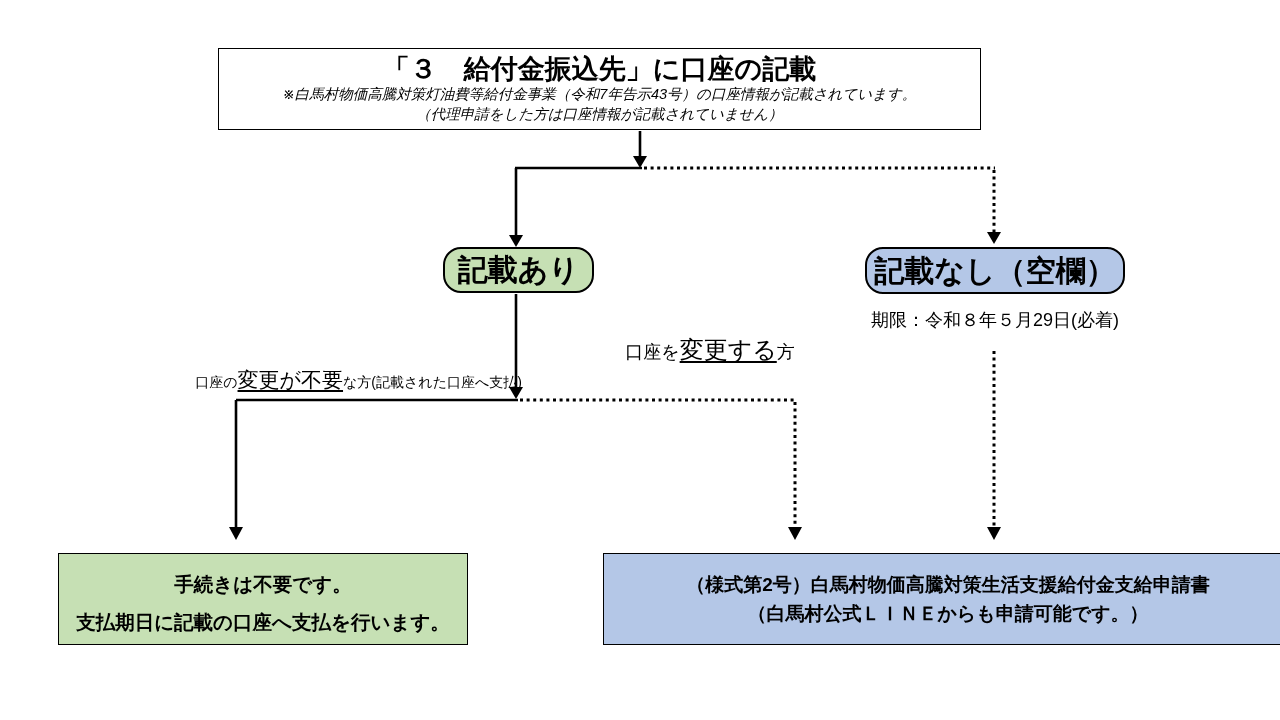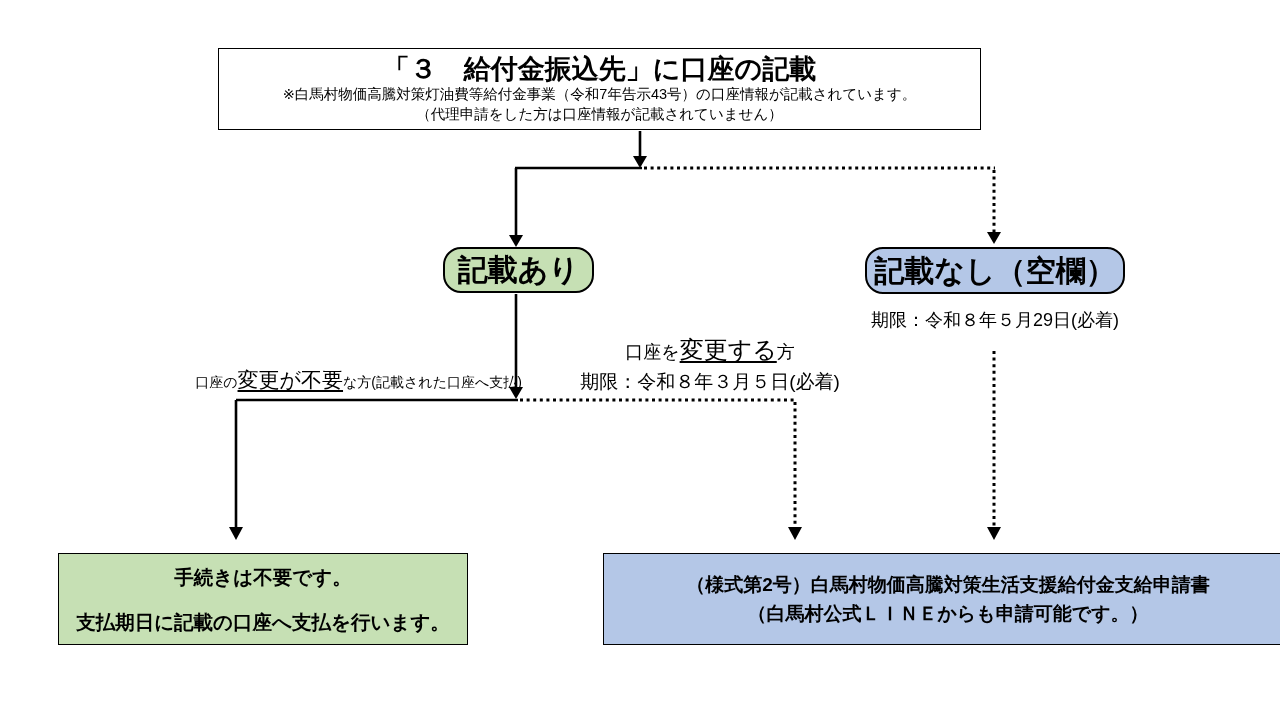--- a/index.html
+++ b/index.html
@@ -35,21 +35,21 @@
     flex-direction: column;
     align-items: center;
     justify-content: center;
     text-align: center;
   }
   .top-box {
     left: 218px; top: 48px; width: 763px; height: 82px;
     padding: 3px 6px;
   }
   .top-title { font-size: 27px; font-weight: bold; line-height: 1.15; }
-  .top-note  { font-size: 14.5px; line-height: 1.35; }
+  .top-note  { font-size: 14.5px; line-height: 1.35; font-style: italic; }
 
   .decision {
     border-width: 2px;
     font-weight: bold;
     font-size: 30px;
     line-height: 1;
     border-radius: 18px;
   }
   .yes-box { left: 443px; top: 247px; width: 151px; height: 46px; background: #c6e0b4; }
   .no-box  { left: 865px; top: 247px; width: 260px; height: 47px; background: #b4c7e7; }
@@ -85,21 +85,21 @@
 
   .outcome {
     font-weight: bold;
     font-size: 19.5px;
     line-height: 1.45;
   }
   .outcome-left {
     left: 58px; top: 553px; width: 410px; height: 92px;
     background: #c6e0b4;
     justify-content: space-between;
-    padding: 9px 2px 8px 2px;
+    padding: 16px 2px 8px 2px;
   }
   .outcome-right {
     left: 603px; top: 553px; width: 690px; height: 92px;
     background: #b4c7e7;
     font-size: 19px;
     line-height: 1.55;
     justify-content: center;
   }
 </style>
 </head>
@@ -154,21 +154,20 @@
   <div class="abs deadline-right">期限：令和８年５月29日(必着)</div>
 
   <div class="abs left-branch-label">
     <span>口座の</span><span class="emph-underline">変更が不要</span><span>な方(記載された口座へ支払)</span>
   </div>
 
   <div class="abs mid-branch-label">
     <div>
       <span>口座を</span><span class="emph-underline">変更する</span><span>方</span>
     </div>
-    <div class="mid-branch-deadline">期限：令和８年３月５日(必着)</div>
   </div>
 
   <div class="abs box outcome outcome-left">
     <div>手続きは不要です。</div>
     <div>支払期日に記載の口座へ支払を行います。</div>
   </div>
 
   <div class="abs box outcome outcome-right">
     <div>（様式第2号）白馬村物価高騰対策生活支援給付金支給申請書</div>
     <div>（白馬村公式ＬＩＮＥからも申請可能です。）</div>

